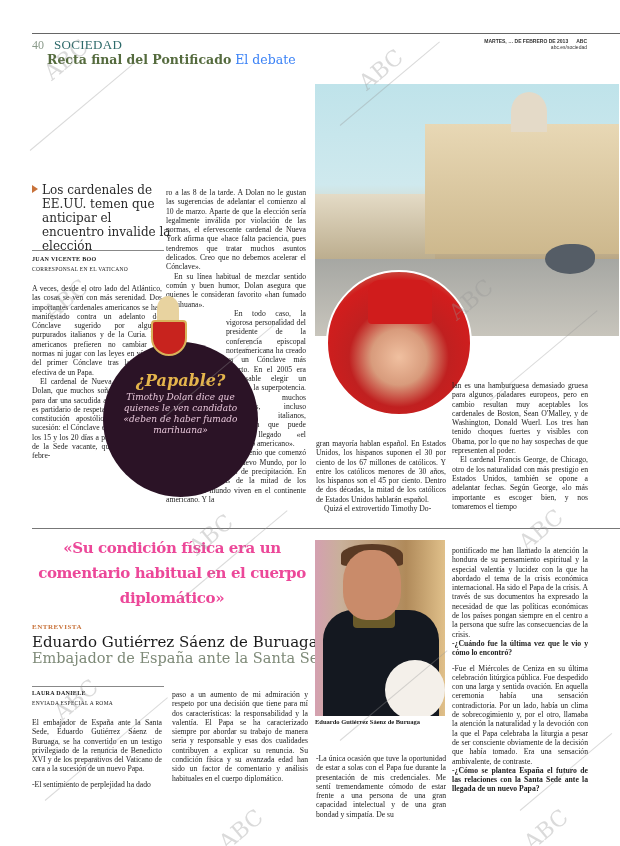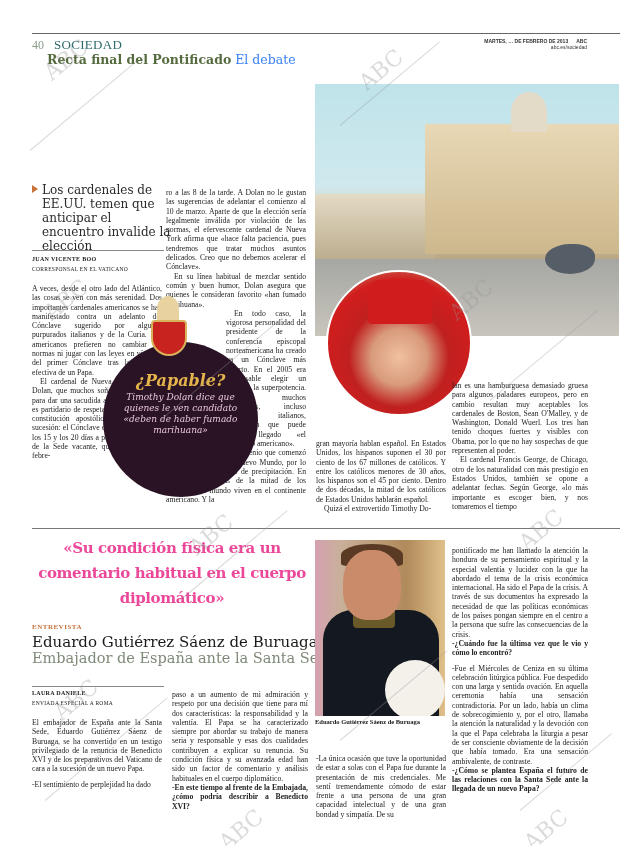--- a/index.html
+++ b/index.html
@@ -165,21 +165,20 @@
   <div class="byline2-rule"></div>
   <div class="author2">LAURA DANIELE</div>
   <div class="role2">ENVIADA ESPECIAL A ROMA</div>
 
   <div class="col5 body">
     <p class="noindent">El embajador de España ante la Santa Sede, Eduardo Gutiérrez Sáenz de Buruaga, se ha convertido en un testigo privilegiado de la renuncia de Benedicto XVI y de los preparativos del Vaticano de cara a la sucesión de un nuevo Papa.</p>
     <p class="noindent">-El sentimiento de perplejidad ha dado</p>
   </div>
   <div class="col6 body">
     <p class="noindent">paso a un aumento de mi admiración y respeto por una decisión que tiene para mí dos características: la responsabilidad y la valentía. El Papa se ha caracterizado siempre por abordar su trabajo de manera seria y responsable y esas dos cualidades contribuyen a explicar su renuncia. Su condición física y su avanzada edad han sido un factor de comentario y análisis habituales en el cuerpo diplomático.</p>
-    <p class="q">-En este tiempo al frente de la Embajada, ¿cómo podría describir a Benedicto XVI?</p>
   </div>
 
   <div class="photo-amb">
     <div class="coat"></div>
     <div class="collar"></div>
     <div class="hair"></div>
     <div class="face"></div>
     <div class="plume"></div>
   </div>
   <div class="amb-caption">Eduardo Gutiérrez Sáenz de Buruaga</div>

